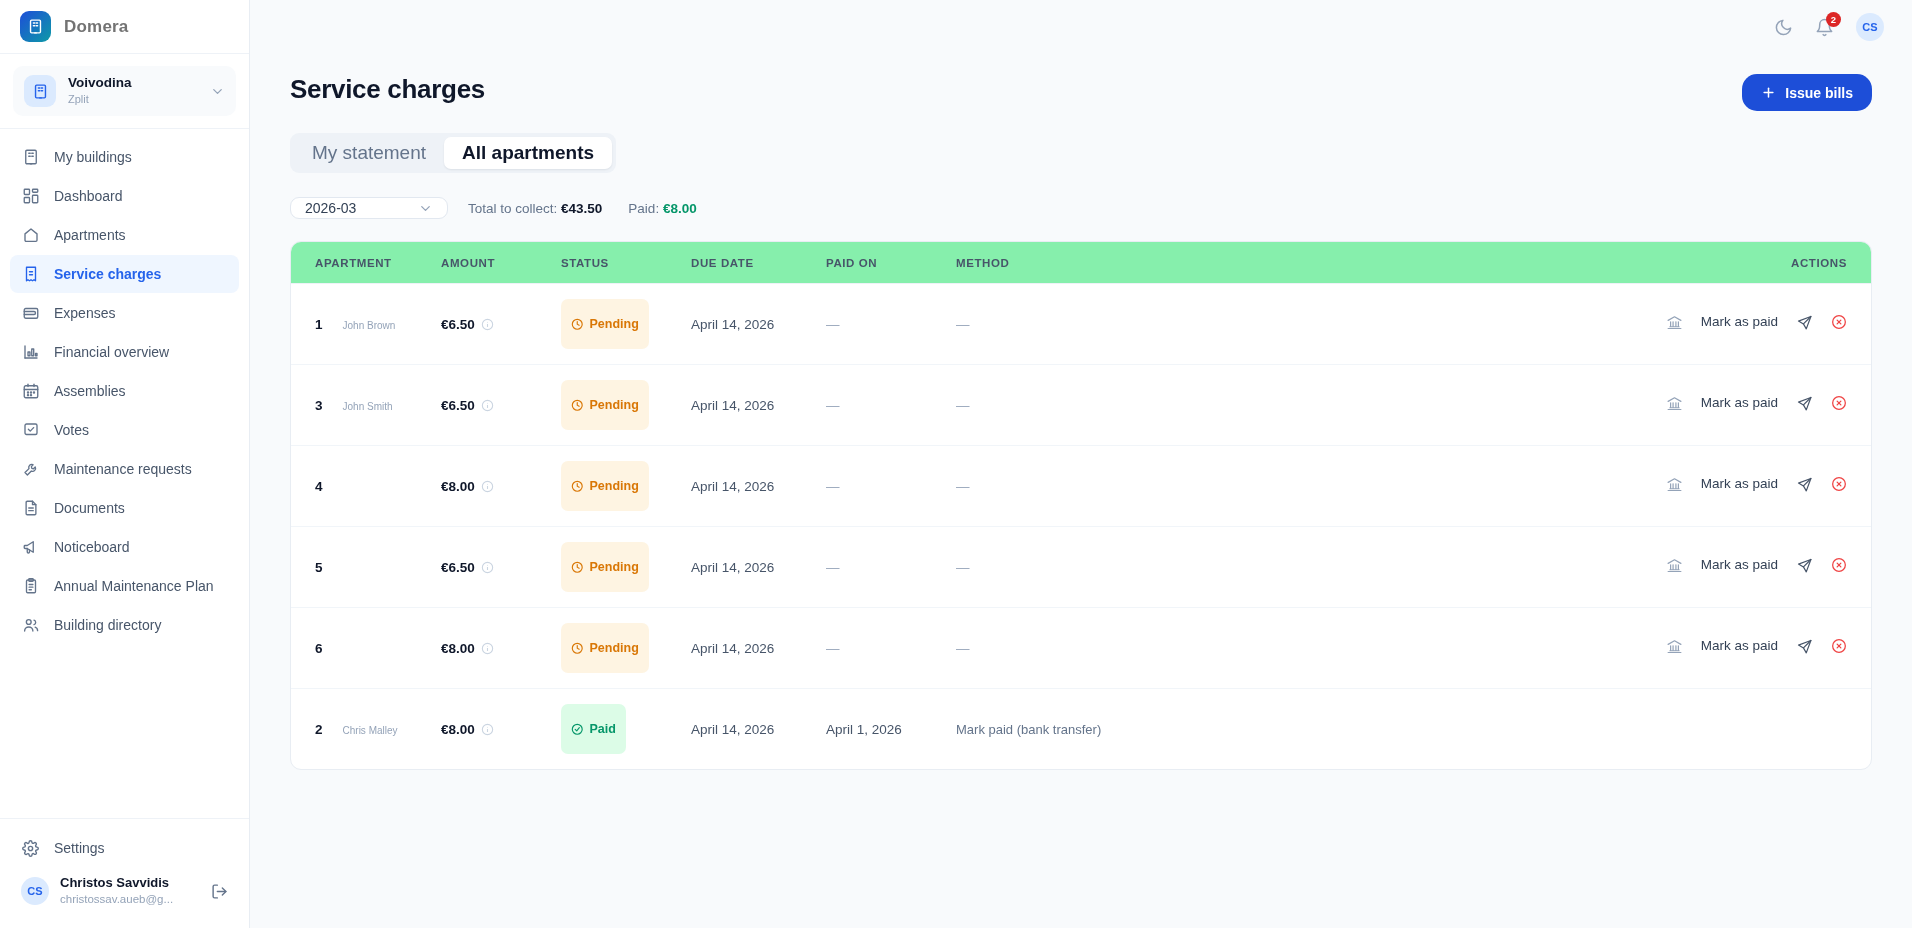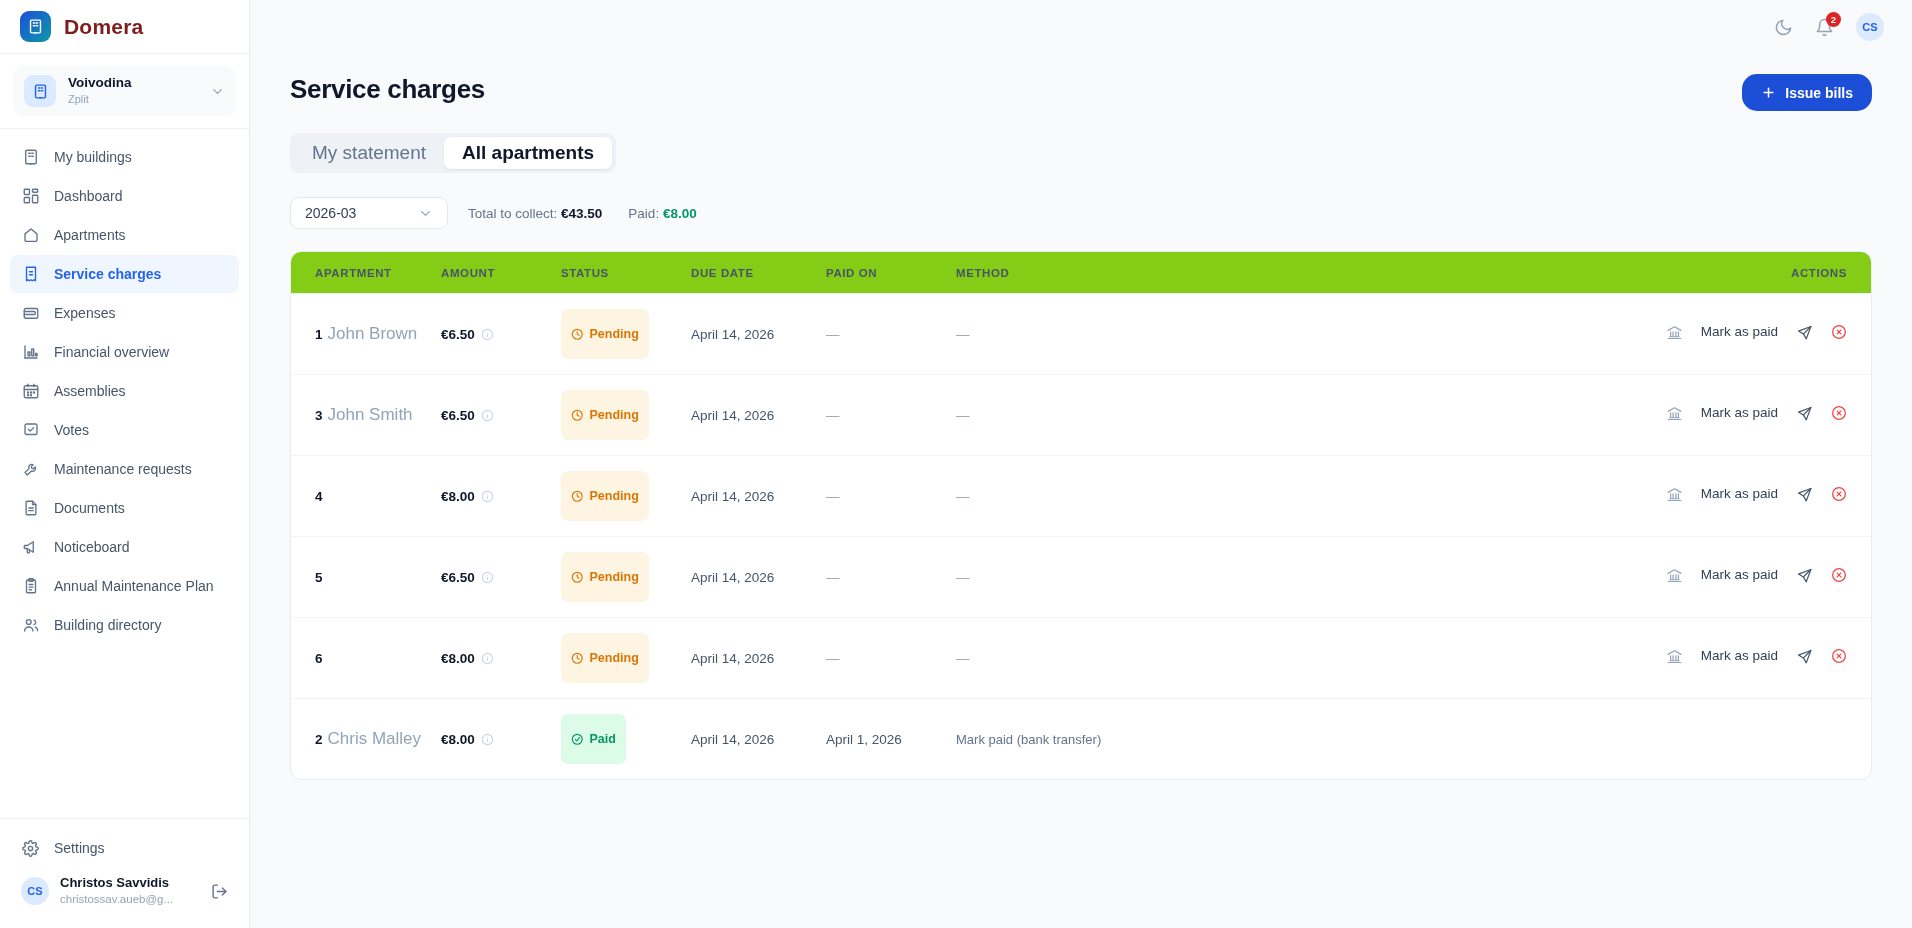--- a/index.html
+++ b/index.html
@@ -23,21 +23,21 @@
   .brand-row {
     height: 54px; display: flex; align-items: center; gap: 13px;
     padding: 0 20px; border-bottom: 1px solid #eef2f7;
   }
   .brand-logo {
     width: 31px; height: 31px; border-radius: 9px;
     background: linear-gradient(135deg, #1d4ed8 0%, #0e9aa7 100%);
     display: flex; align-items: center; justify-content: center;
     color: #fff;
   }
-  .brand-name { font-size: 21px; font-weight: bold; color: #7f1d1d; letter-spacing: .2px; }
+  .brand-name { font-size: 17px; font-weight: bold; color: #737373; letter-spacing: .2px; }
 
   .building-wrap { padding: 12px 13px; border-bottom: 1px solid #eef2f7; }
   .building-card {
     display: flex; align-items: center; gap: 12px;
     background: #f8fafc; border-radius: 10px;
     padding: 9px 11px; cursor: pointer;
   }
   .building-icon {
     width: 32px; height: 32px; border-radius: 9px; background: #dbeafe;
     display: flex; align-items: center; justify-content: center; color: #2563eb;
@@ -105,52 +105,52 @@
     border-radius: 9px; padding: 4px;
   }
   .tab {
     padding: 0 18px; height: 32px; display: flex; align-items: center;
     font-size: 19px; color: #64748b; border-radius: 7px; cursor: pointer;
   }
   .tab.active { background: #fff; color: #0f172a; font-weight: bold; box-shadow: 0 1px 2px rgba(15,23,42,.08); }
 
   .filter-row { margin-top: 24px; display: flex; align-items: center; gap: 20px; }
   .select-box {
-    width: 96px; min-width: 96px; height: 32px; background: #fff;
+    width: 96px; min-width: 96px; height: 22px; background: #fff;
     border: 1px solid #e2e8f0; border-radius: 9px;
     display: flex; align-items: center; justify-content: space-between;
     padding: 0 14px; font-size: 14px; color: #334155; cursor: pointer;
     width: 158px;
   }
   .totals { display: flex; align-items: center; gap: 26px; font-size: 13.5px; color: #64748b; }
   .totals b { color: #0f172a; }
   .paid-amount { color: #059669; font-weight: bold; }
 
   .table-card {
     margin-top: 22px; background: #fff; border: 1px solid #e8edf3;
     border-radius: 11px; overflow: hidden;
   }
   table { width: 100%; border-collapse: collapse; }
   thead th {
     text-align: left; font-size: 11.5px; letter-spacing: .6px;
     color: #475569; font-weight: bold; padding: 15px 0 14px 0;
-    background: #84cc16; border-bottom: 1px solid #eef2f7;
+    background: #86efac; border-bottom: 1px solid #eef2f7;
   }
   tbody td { padding: 15px 0; border-bottom: 1px solid #f1f5f9; font-size: 13.5px; color: #475569; vertical-align: middle; }
   tbody tr:last-child td { border-bottom: none; }
   .c-apt { padding-left: 24px; width: 150px; }
   .c-amt { width: 120px; }
   .c-sta { width: 130px; }
   .c-due { width: 135px; }
   .c-pon { width: 130px; }
   .c-met { width: 330px; }
   .c-act { text-align: right; padding-right: 24px; }
 
   .apt-num { font-weight: bold; color: #0f172a; font-size: 13.5px; }
-  .apt-name { color: #94a3b8; font-size: 17px; margin-left: 5px; }
+  .apt-name { color: #94a3b8; font-size: 10px; margin-left: 20px; }
   .amount { font-weight: bold; color: #0f172a; display: inline-flex; align-items: center; gap: 6px; }
   .info-ic { color: #cbd5e1; display: inline-flex; cursor: pointer; }
 
   .badge {
     display: inline-flex; align-items: center; gap: 6px;
     padding: 18px 10px; border-radius: 7px; font-size: 12.5px; font-weight: bold;
   }
   .badge.pending { background: #fef4e2; color: #d97706; }
   .badge.paid { background: #dcfce7; color: #059669; }
 

